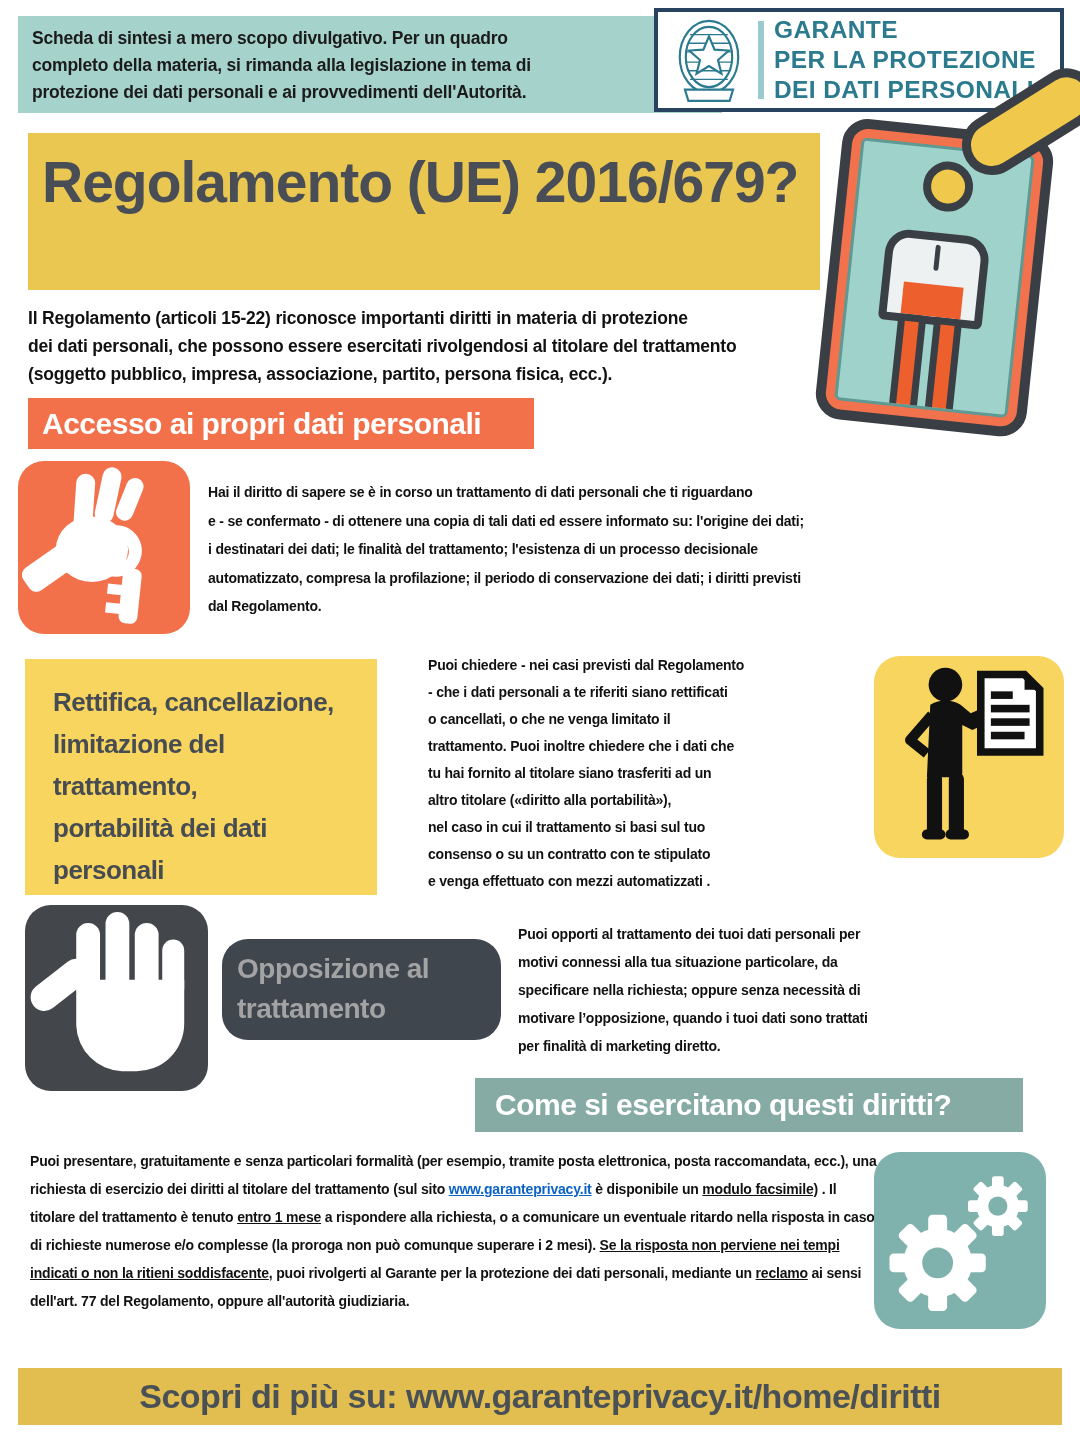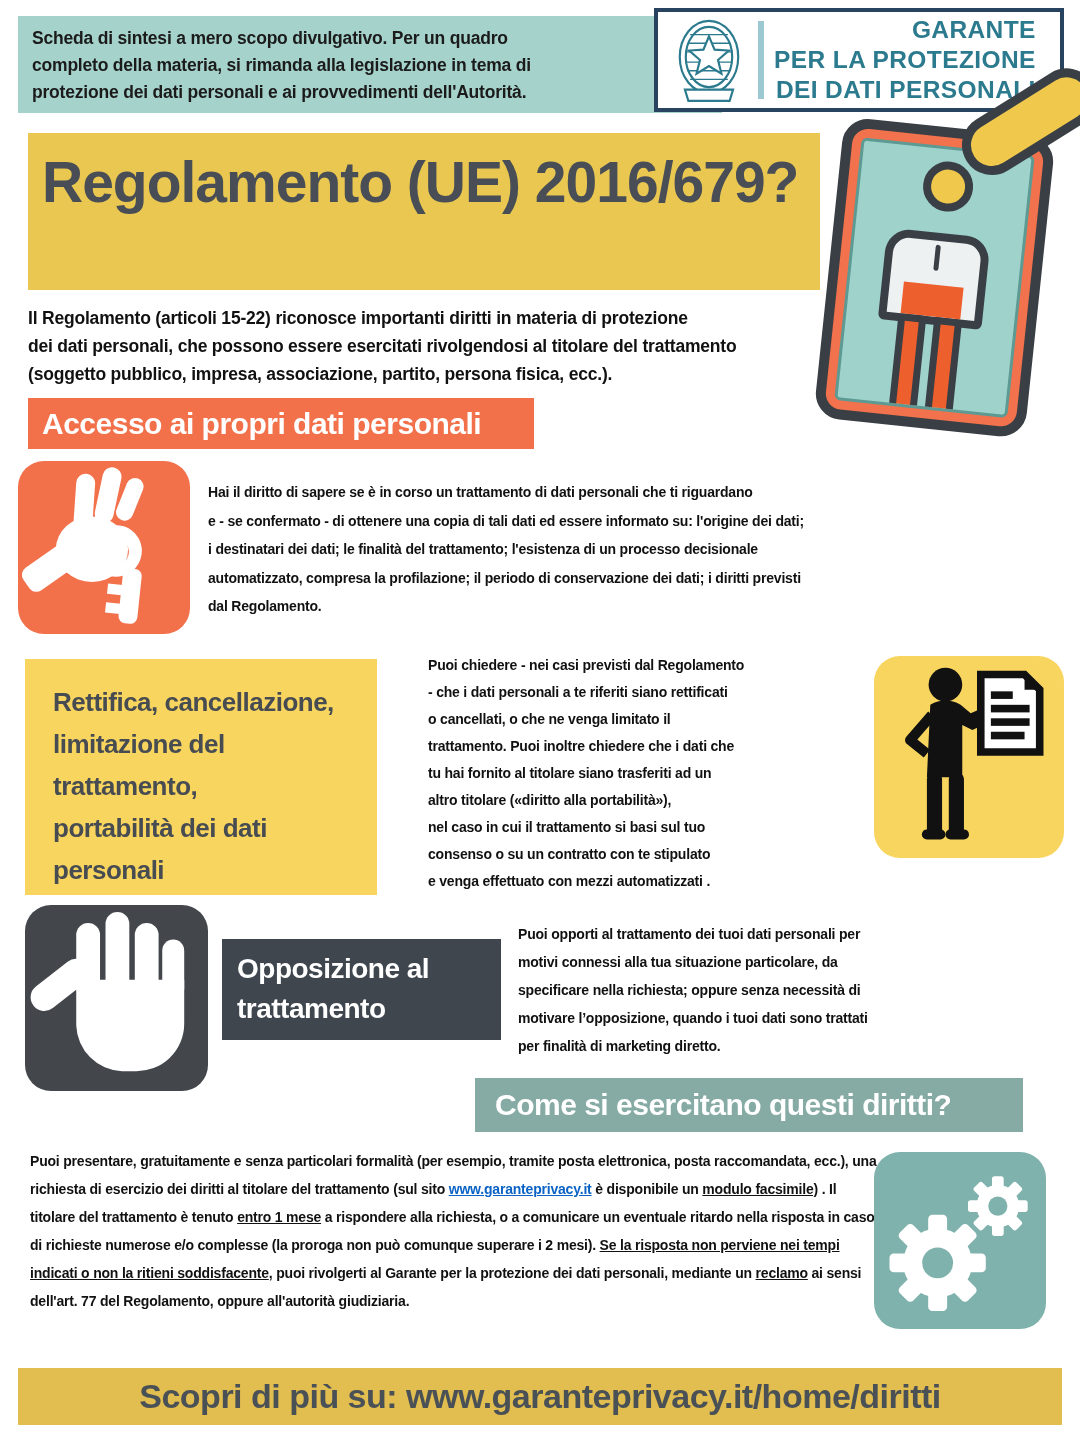--- a/index.html
+++ b/index.html
@@ -21,21 +21,21 @@
   }
 
   
   .logo {
     left:654px; top:8px; width:410px; height:104px;
     background:#fff; border:4px solid #27435f;
     display:flex; align-items:center;
   }
   .logo-emblem { width:86px; height:92px; margin:2px 2px 2px 8px; flex:none; }
   .logo-sep { width:6px; height:78px; background:#9cc8d2; margin:0 10px 0 4px; flex:none; }
-  .logo-text { color:#2b7a8e; font-size:24.5px; line-height:30px; letter-spacing:0.4px;text-align:right; }
+  .logo-text { color:#2b7a8e; font-size:24.5px; line-height:30px; letter-spacing:0.4px; }
 
   
   .title-box {
     left:28px; top:133px; width:792px; height:157px;
     background:#e9c750; color:#484d56; padding:14px 0 0 14px;
   }
   .title-l1 { font-size:40px; letter-spacing:-1px; line-height:52px; }
   .title-l2 { font-size:57px; letter-spacing:-1px; line-height:70px; }
 
   .intro { left:28px; top:304px; width:800px; font-size:17.5px; line-height:28px; letter-spacing:-0.2px; }
@@ -60,22 +60,22 @@
   .exercise-text{ left:30px;  top:1147px; width:848px; line-height:28px; }
 
   .rectify-box {
     left:25px; top:659px; width:352px; height:236px;
     background:#f8d55e; color:#474c52;
     font-size:26px; line-height:42px; padding:22px 0 0 28px; letter-spacing:-0.5px;
   }
 
   .oppose-label {
     left:222px; top:939px; width:279px; height:101px;
-    background:#3f464e; color:#ffffff;
-    font-size:28px; line-height:40px; padding:10px 0 0 15px; letter-spacing:-0.5px;
+    background:#3f464e; color:#a3a3a3;
+    font-size:28px; line-height:40px; padding:10px 0 0 15px; letter-spacing:-0.5px;border-radius:26px;
   }
 
   .banner-exercise {
     left:475px; top:1078px; width:548px; height:54px;
     background:#86aaa4; color:#fff; font-size:30px; line-height:54px;
     padding-left:20px; letter-spacing:-0.5px;
   }
 
   .lnk { color:#0b63c5; text-decoration:underline; cursor:pointer; }
   .u { text-decoration:underline;margin-top:34px; }

